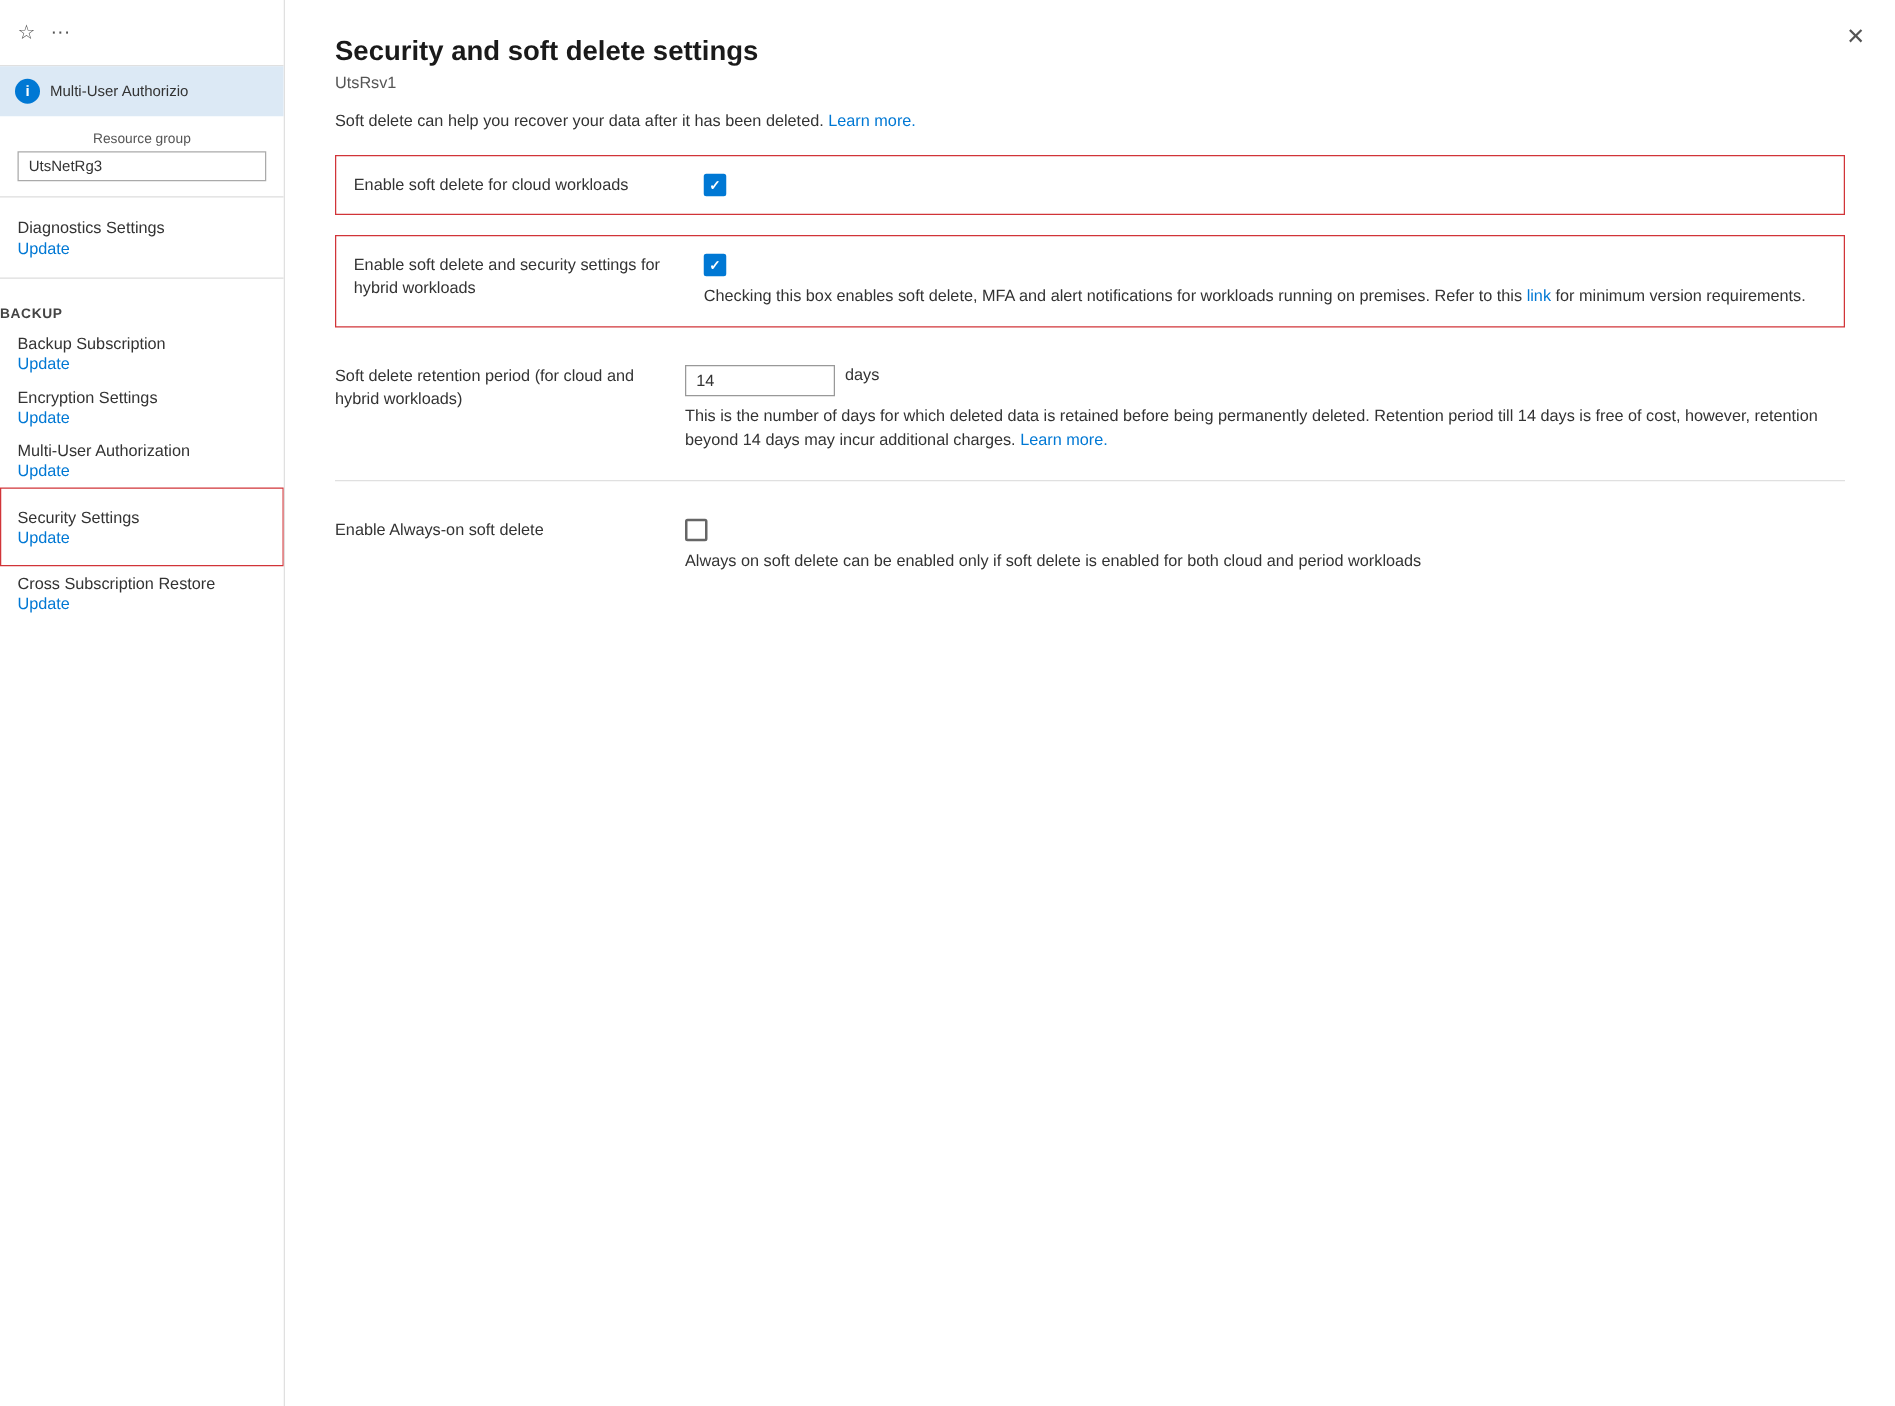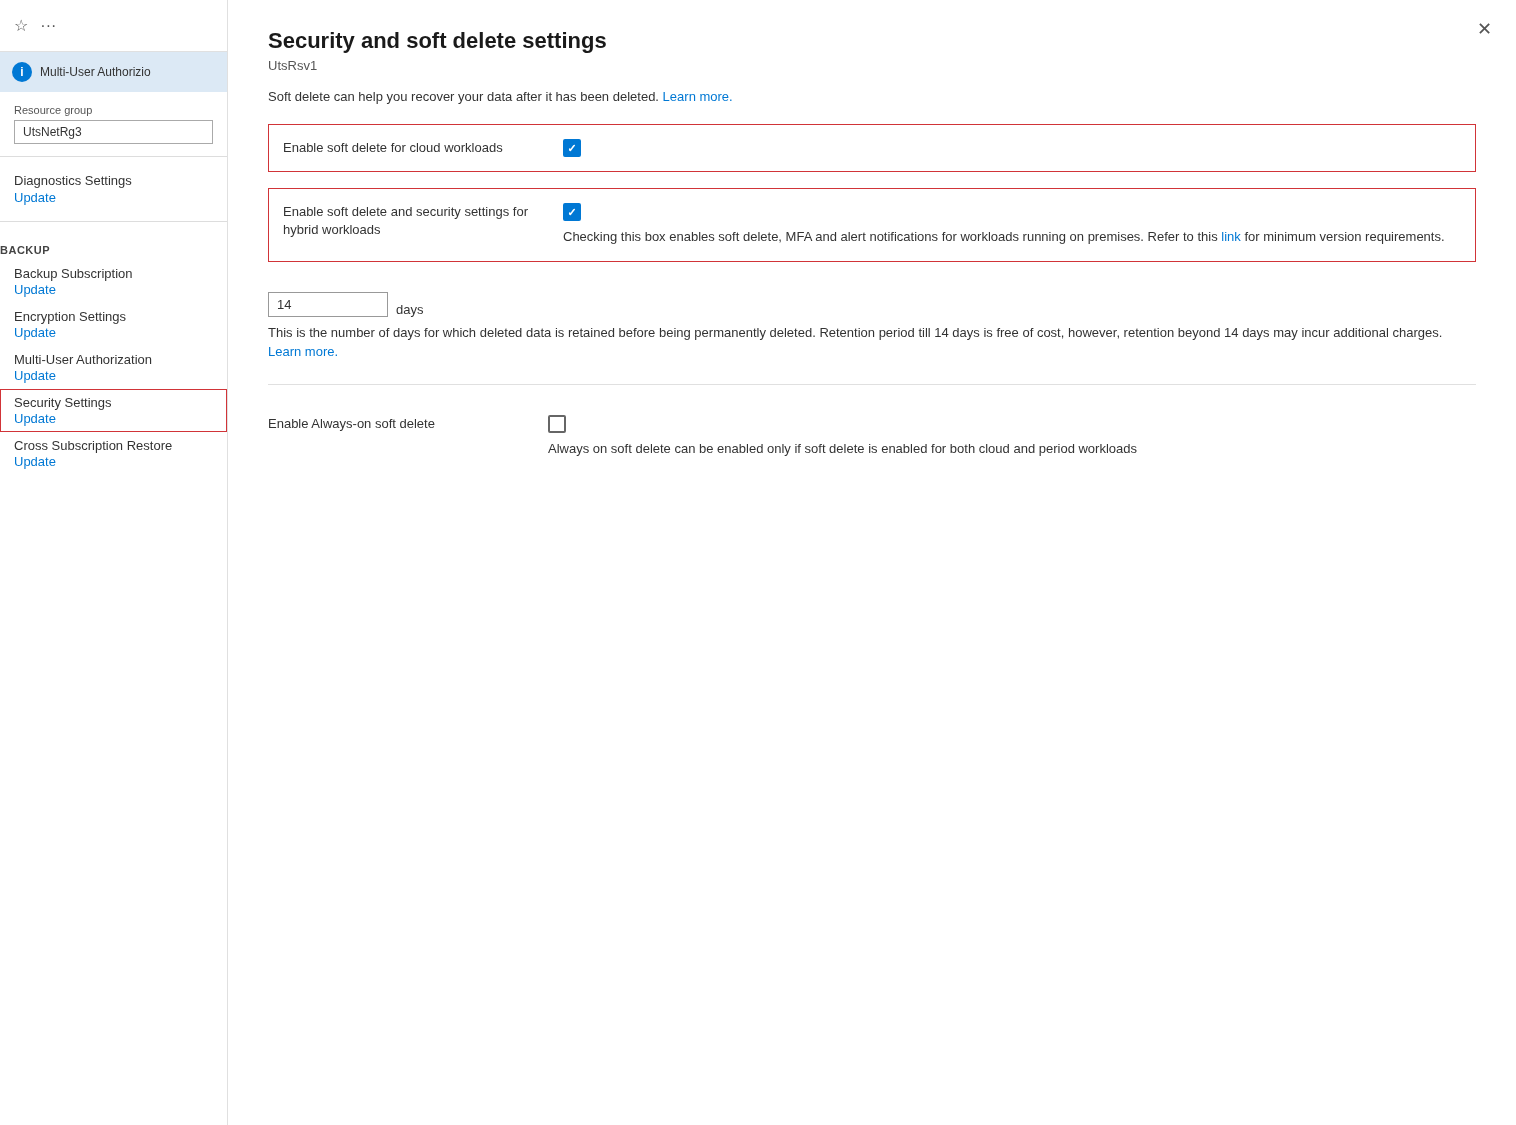--- a/index.html
+++ b/index.html
@@ -72,20 +72,21 @@
 
     .sidebar-section {
       padding: 12px 14px 4px 14px;
     }
 
     .sidebar-label {
       font-size: 11px;
       color: #555;
       margin-bottom: 4px;
       font-weight: 400;
+      text-align: center;
     }
 
     .sidebar-input-box {
       border: 1px solid #aaa;
       padding: 4px 8px;
       font-size: 12px;
       color: #333;
       background: #fff;
       width: 100%;
       cursor: pointer;
@@ -120,21 +121,21 @@
       font-size: 13px;
       color: #0078d4;
       text-decoration: none;
       cursor: pointer;
       display: block;
       margin-top: 1px;
     }
 
     .sidebar-item.highlighted {
       border: 1.5px solid #d13438;
-      padding: 5px 13px;
+      padding: 15px 13px;
     }
 
     .immutable-status {
       display: flex;
       align-items: center;
       gap: 5px;
       font-size: 13px;
       color: #333;
       margin-top: 1px;
     }
@@ -279,21 +280,21 @@
 
     .settings-description .link {
       color: #0078d4;
       text-decoration: none;
       cursor: pointer;
     }
 
     
     .number-input-container {
       display: flex;
-      align-items: flex-end;
+      align-items: flex-start;
       gap: 8px;
     }
 
     .number-input {
       width: 120px;
       padding: 4px 8px;
       border: 1px solid #999;
       font-size: 13px;
       color: #333;
       background: #fff;
@@ -413,20 +414,21 @@
         <span>Checking this box enables soft delete, MFA and alert notifications for workloads running on premises. Refer to this</span>
         <span> </span>
         <a class="link">link</a>
         <span> </span>
         <span>for minimum version requirements.</span>
       </p>
     </div>
   </div>
 
   <div class="settings-row plain">
+    <div class="settings-row-label">Soft delete retention period (for cloud and hybrid workloads)</div>
     <div class="settings-row-control">
       <div class="number-input-container">
         <input type="text" class="number-input" value="14" style="">
         <span class="days-label">days</span>
       </div>
       <p class="settings-description">
         <span>This is the number of days for which deleted data is retained before being permanently deleted. Retention period till 14 days is free of cost, however, retention beyond 14 days may incur additional charges.</span>
         <span> </span>
         <a class="link">Learn more.</a>
       </p>

